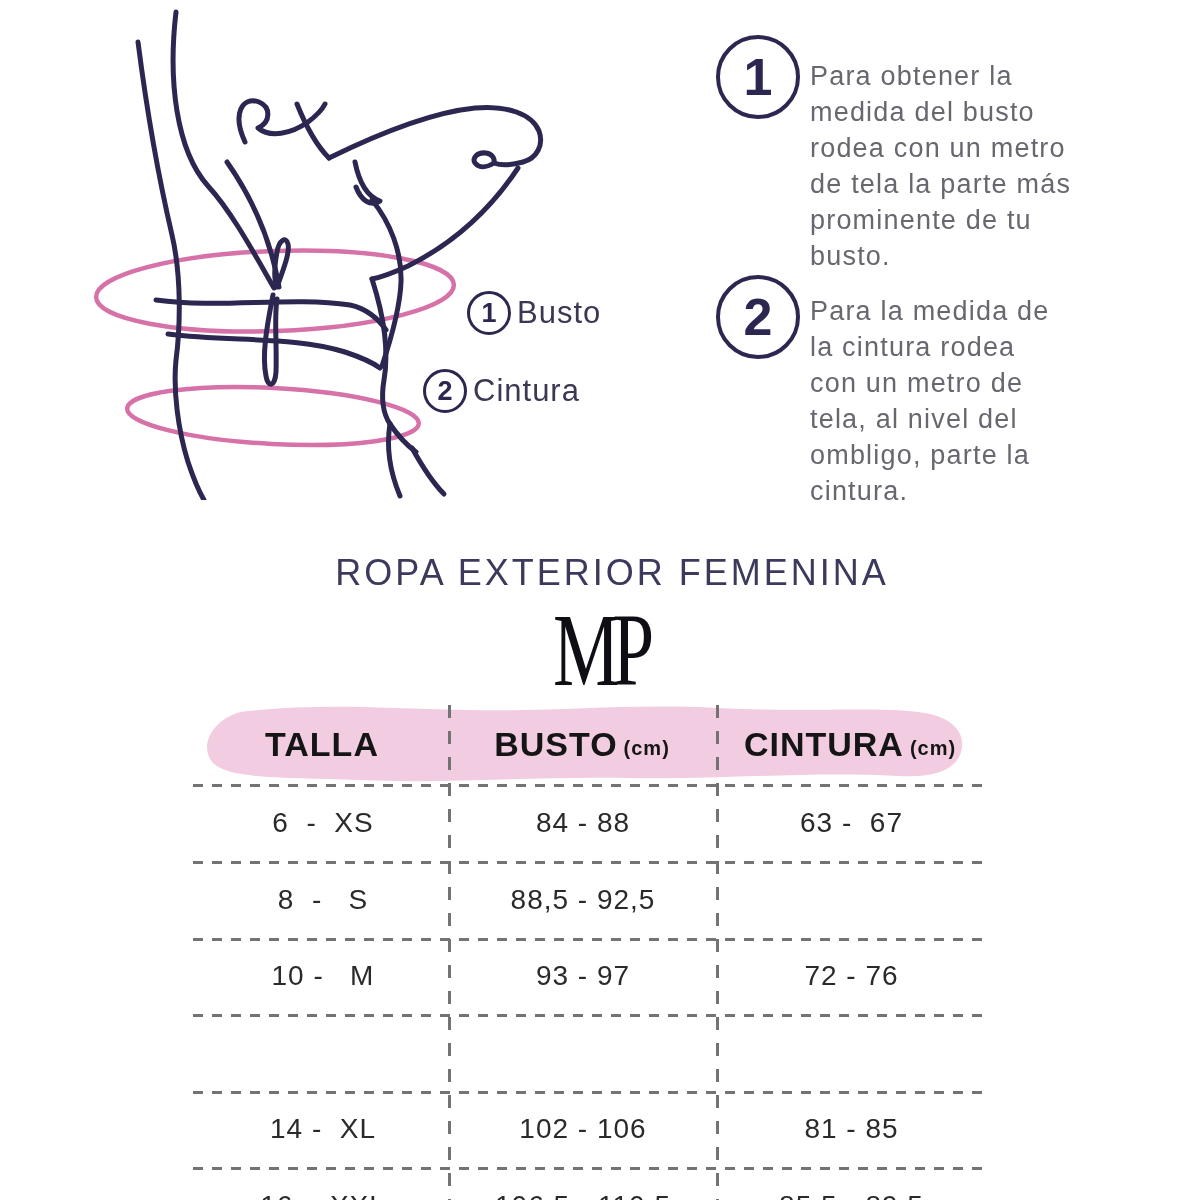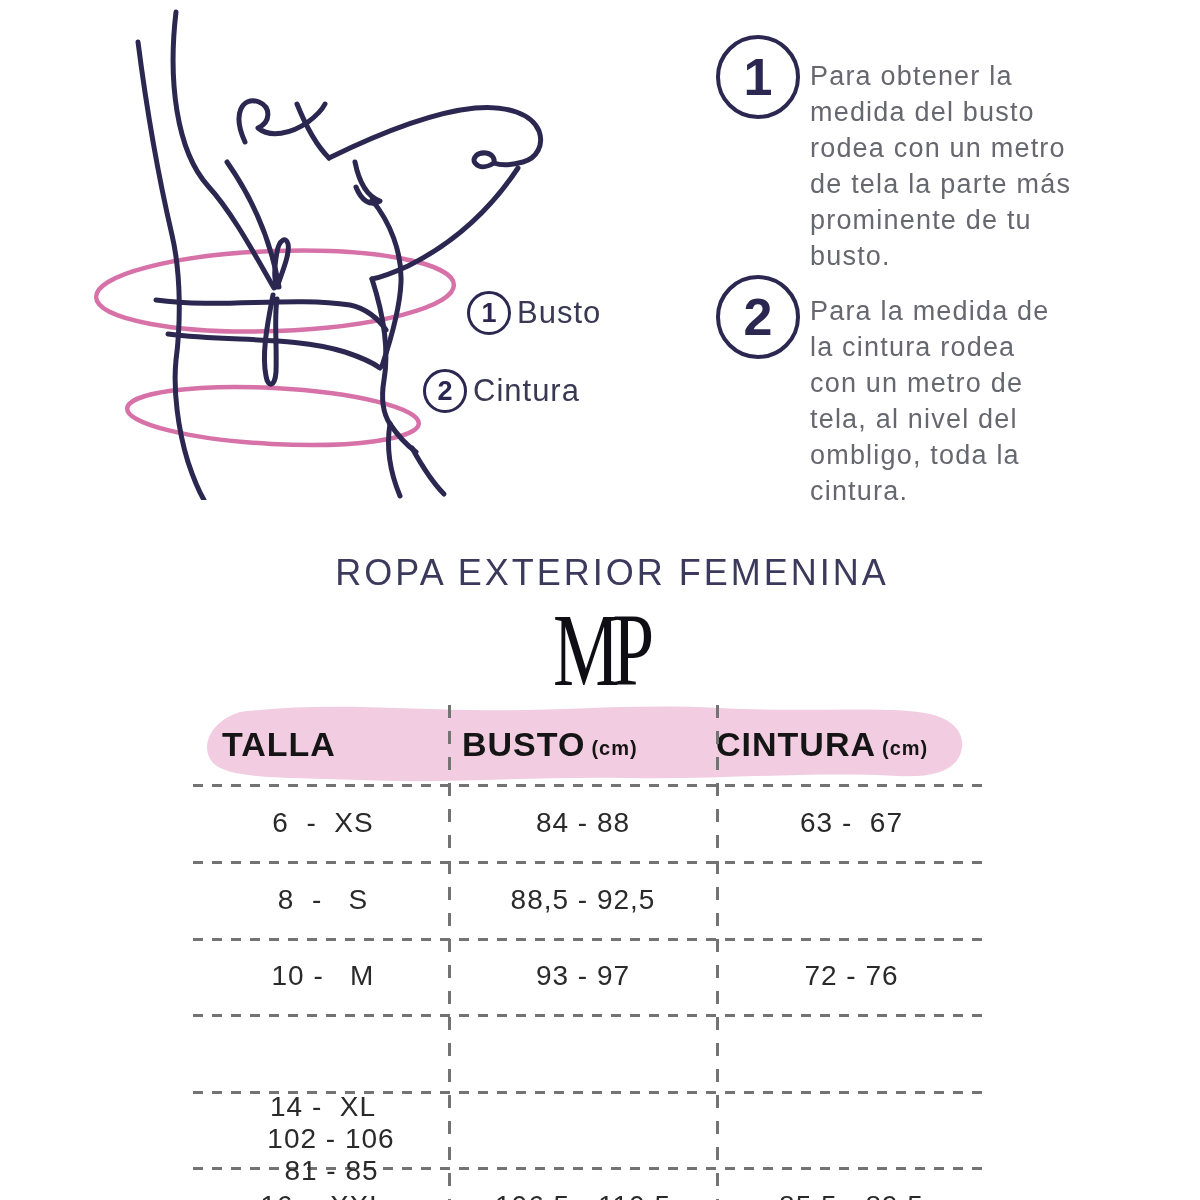--- a/index.html
+++ b/index.html
@@ -41,21 +41,21 @@
   .header-blob{position:absolute;left:198px;top:700px;width:772px;height:86px;}
   .hline{
     position:absolute;height:3px;left:193px;width:795px;
     background:repeating-linear-gradient(90deg,#737373 0 10px,transparent 10px 19px);
   }
   .vline{
     position:absolute;width:3px;top:705px;height:495px;
     background:repeating-linear-gradient(180deg,#737373 0 13px,transparent 13px 26px);
   }
   .th-cell{
-    position:absolute;top:718px;height:52px;display:flex;align-items:center;justify-content:flex-start;
+    position:absolute;top:718px;height:52px;display:flex;align-items:center;justify-content:center;
     font-weight:700;color:#151515;letter-spacing:1px;white-space:pre;
   }
   .th-main{font-size:34px;}
   .th-unit{font-size:20px;font-weight:700;margin-left:6px;padding-top:8px;}
   .trow{position:absolute;left:197px;width:789px;height:76px;display:flex;}
   .cell{
     display:flex;align-items:center;justify-content:center;
     font-size:28px;color:#2a2a2a;letter-spacing:1px;white-space:pre;
   }
   .c1{width:252px;} .c2{width:268px;} .c3{width:269px;}
@@ -127,21 +127,21 @@
 prominente de tu
 busto.</div>
 
   <div class="instr-circle" style="left:716px;top:275px;">
     <span>2</span>
   </div>
   <div class="instr-text" style="top:293px;">Para la medida de
 la cintura rodea
 con un metro de
 tela, al nivel del
-ombligo, toda la
+ombligo, parte la
 cintura.</div>
 
   <div class="section-title">ROPA EXTERIOR FEMENINA</div>
   <div class="brand-logo">MP</div>
 
   <svg class="header-blob" viewBox="0 0 772 86">
     <path fill="#f2cce0" d="M 42 12
       C 120 2, 200 9, 272 10
       C 360 12, 430 3, 520 8
       C 610 13, 692 5, 732 14
@@ -181,21 +181,21 @@
   </div>
   <div class="trow" style="top:862px;">
     <div class="cell c1">8  -   S</div>
     <div class="cell c2">88,5 - 92,5</div>
   </div>
   <div class="trow" style="top:938px;">
     <div class="cell c1">10 -   M</div>
     <div class="cell c2">93 - 97</div>
     <div class="cell c3">72 - 76</div>
   </div>
-  <div class="trow" style="top:1091px;flex-direction:column;">
+  <div class="trow" style="top:1091px;">
     <div class="cell c1">14 -  XL</div>
     <div class="cell c2">102 - 106</div>
     <div class="cell c3">81 - 85</div>
   </div>
   <div class="trow" style="top:1168px;">
     <div class="cell c1">16 -  XXL</div>
     <div class="cell c2">106,5 - 110,5</div>
     <div class="cell c3">85,5 - 89,5</div>
   </div>
 

